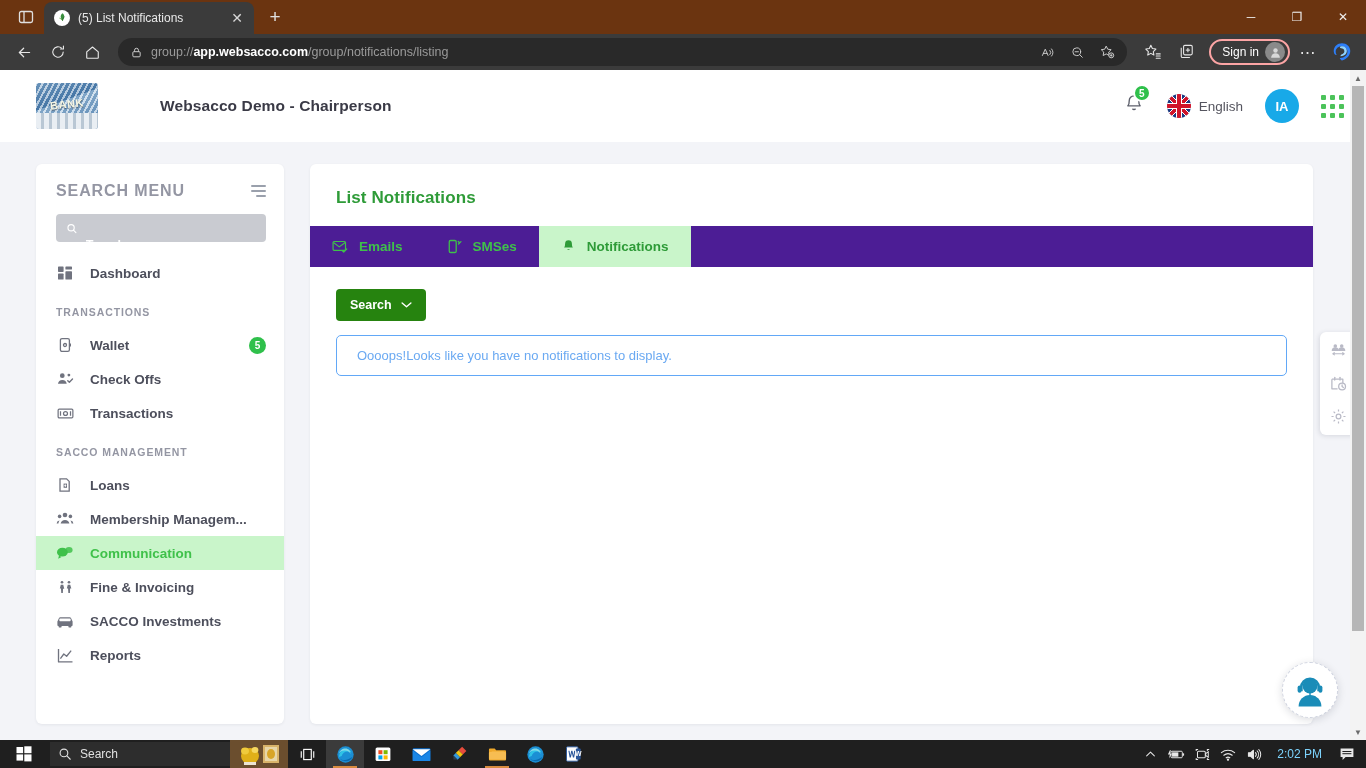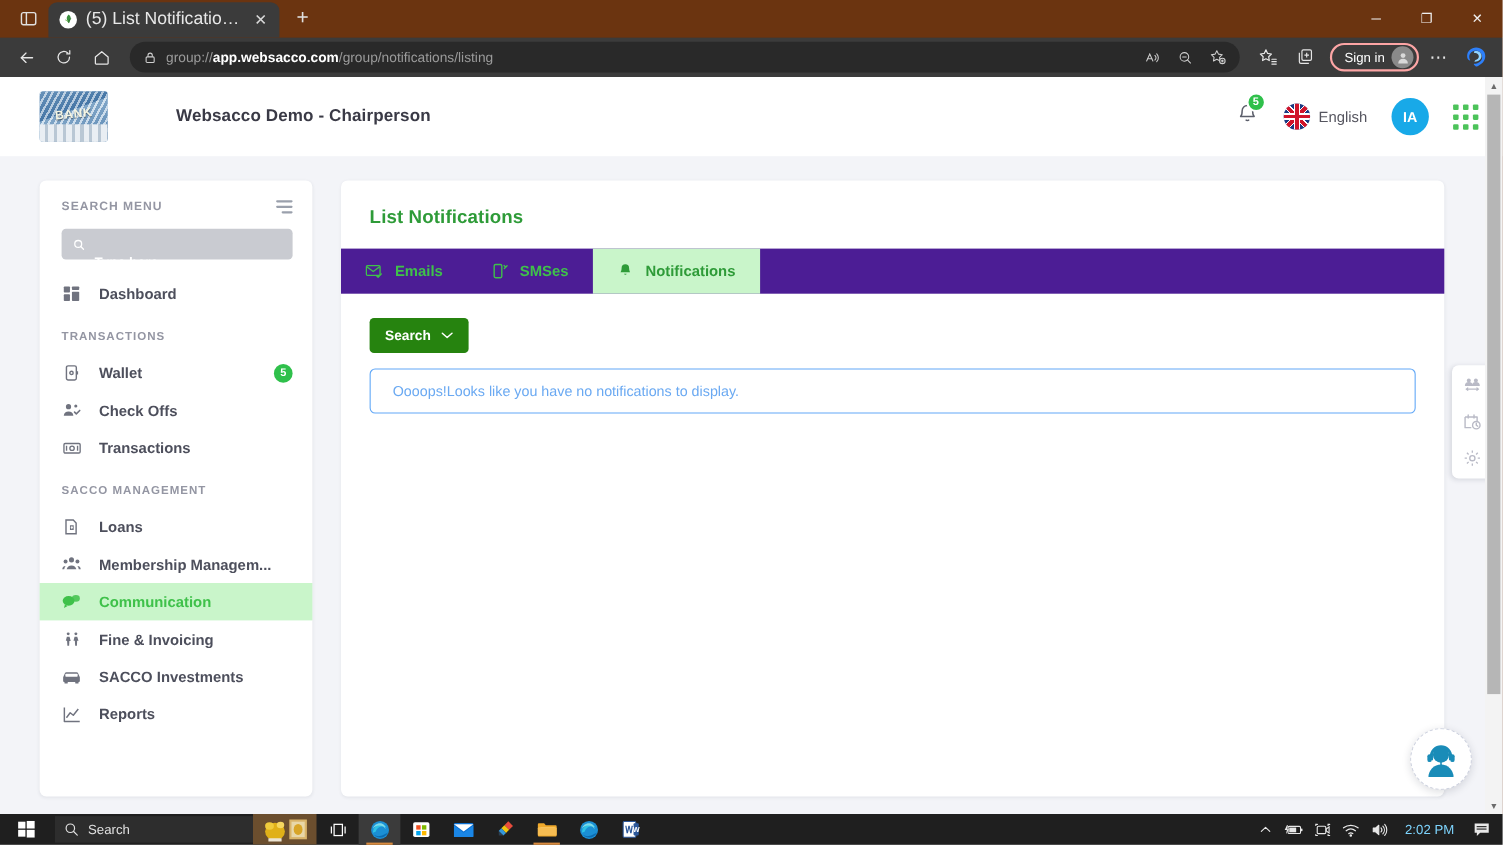--- a/index.html
+++ b/index.html
@@ -20,21 +20,21 @@
   }
   .tab-icon-btn svg { display: block; }
 
   .tab {
     height: 32px; width: 210px; background: #3b3b3b; border-radius: 8px 8px 0 0;
     display: flex; align-items: center; padding: 0 6px 0 10px; gap: 8px; cursor: pointer;
     position: relative;
   }
   .tab .favicon { width: 16px; height: 16px; border-radius: 50%; background: #ffffff; display:flex; align-items:center; justify-content:center; flex: 0 0 16px; overflow:hidden; }
   .tab .tab-title {
-    color: #e8e8e8; font-size: 16px; white-space: nowrap; overflow: hidden;
+    color: #e8e8e8; font-size: 12px; white-space: nowrap; overflow: hidden;
     text-overflow: ellipsis; flex: 1 1 auto;
   }
   .tab .tab-close { color: #d8d8d8; font-size: 14px; width: 22px; height: 22px; display:flex; align-items:center; justify-content:center; border-radius: 4px; cursor: pointer; }
   .newtab { color: #e0e0e0; font-size: 19px; width: 30px; height: 30px; display: flex; align-items: center; justify-content: center; margin-left: 6px; margin-bottom:2px; border-radius: 4px; cursor: pointer; }
 
   .wincontrols { position: absolute; right: 0; top: 0; height: 34px; display: flex; }
   .wincontrols div { width: 46px; height: 34px; display: flex; align-items: center; justify-content: center; color: #f0f0f0; font-size: 12px; cursor: pointer; }
 
   .toolbar { height: 36px; background: #3b3b3b; display: flex; align-items: center; padding: 0 8px; gap: 2px; }
   .tb-btn { width: 32px; height: 30px; display: flex; align-items: center; justify-content: center; border-radius: 4px; cursor: pointer; color: #e6e6e6; }
@@ -105,21 +105,21 @@
 
   
   .content-row { display: flex; align-items: flex-start; padding: 22px 0 0 36px; }
 
   
   .sidebar {
     width: 248px; flex: 0 0 248px; background: #fff; border-radius: 6px;
     padding: 18px 0 0 0; box-shadow: 0 1px 3px rgba(30,40,60,.07); min-height: 560px;
   }
   .side-head { display: flex; align-items: center; justify-content: space-between; padding: 0 18px 0 20px; }
-  .side-head .lbl { font-size: 11px; font-weight: 700; color: #9496a3; letter-spacing: .9px; }
+  .side-head .lbl { font-size: 16px; font-weight: 700; color: #9496a3; letter-spacing: .9px; }
   .burger { display: flex; flex-direction: column; gap: 3px; cursor: pointer; align-items: flex-end; }
   .burger i { display:block; height: 2px; background: #9aa0ac; border-radius: 1px; }
   .burger i:nth-child(1){ width: 15px; } .burger i:nth-child(2){ width: 15px; } .burger i:nth-child(3){ width: 10px; }
 
   .side-search {
     margin: 14px 18px 0 20px; height: 28px; background: #c9cbd1; border-radius: 4px;
     display: flex; align-items: center; gap: 8px; padding: 0 10px; cursor: text;
   }
   .side-search input {
     border: 0; background: transparent; outline: none; font-size: 12.5px; color: #ffffff;

